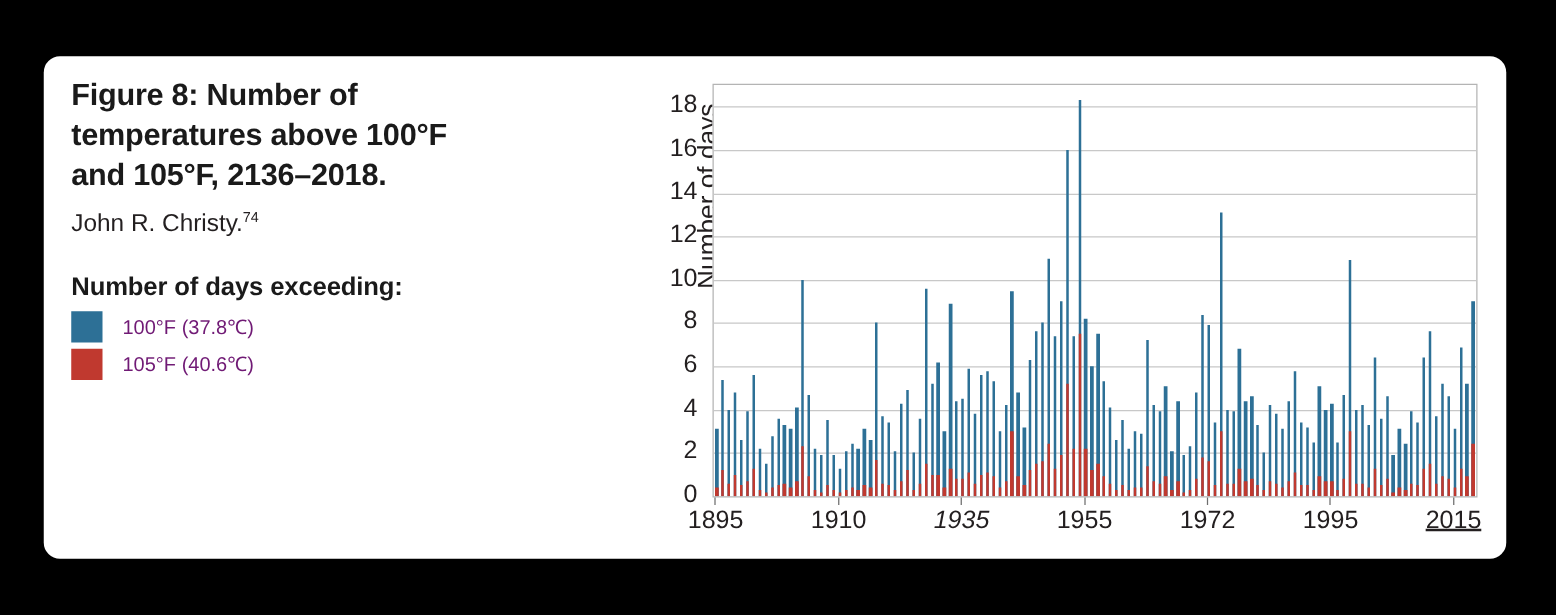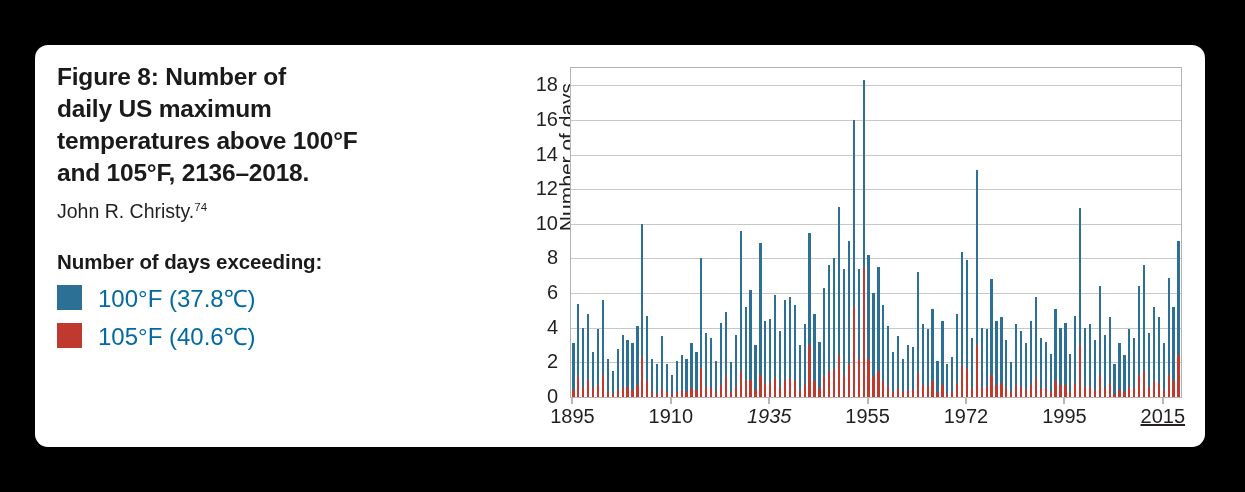--- a/index.html
+++ b/index.html
@@ -69,22 +69,22 @@
     margin-top: 7px;
   }
   .legend-row + .legend-row { margin-top: 5px; }
   .swatch {
     width: 25px;
     height: 25px;
     flex: 0 0 auto;
     margin-right: 16px;
   }
   .legend-label {
-    font-size: 24px;
-    color: #0369a1;
+    font-size: 16px;
+    color: #701a75;
   }
 
   
   .chart-wrap {
     position: absolute;
     left: 455px;
     top: 0px;
     width: 700px;
     height: 402px;
   }
@@ -168,21 +168,20 @@
 </style>
 </head>
 <body>
 
 <div id="root">
   <div class="card">
 
     <div class="left-col">
       <div class="fig-title">
         <div>Figure 8: Number of</div>
-        <div>daily US maximum</div>
         <div>temperatures above 100°F</div>
         <div>and 105°F, 2136–2018.</div>
       </div>
 
       <div class="fig-sub">
         <div>
           <span>John R. Christy.</span><sup>74</sup>
         </div>
       </div>
 

